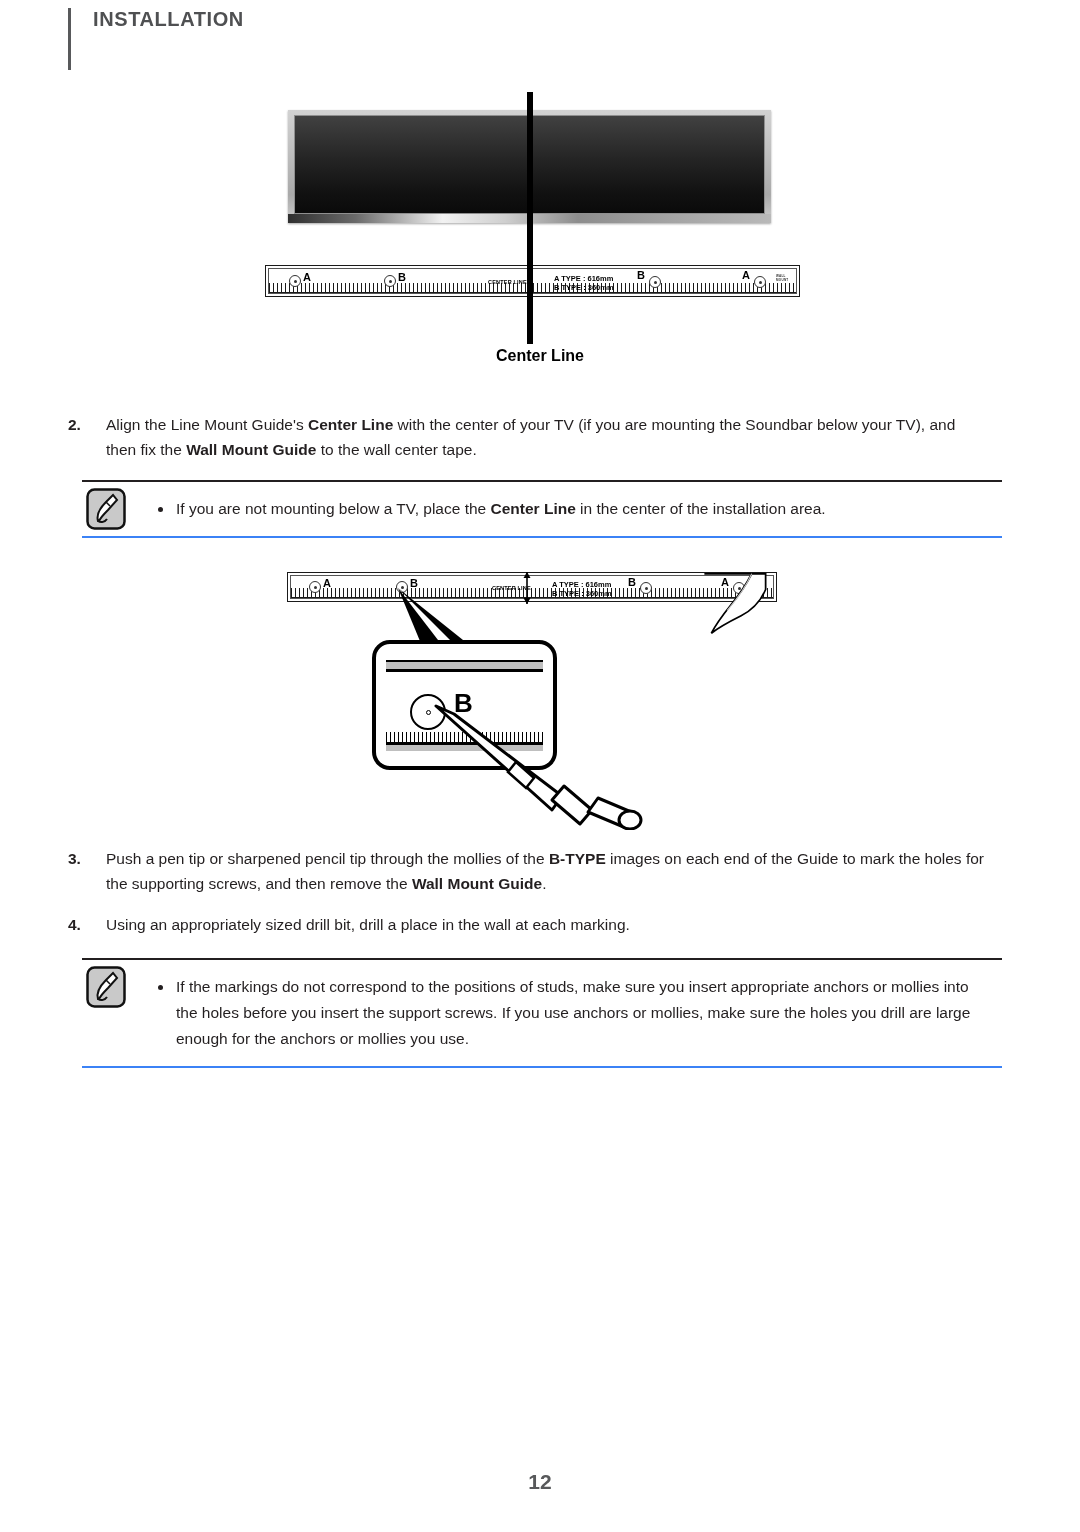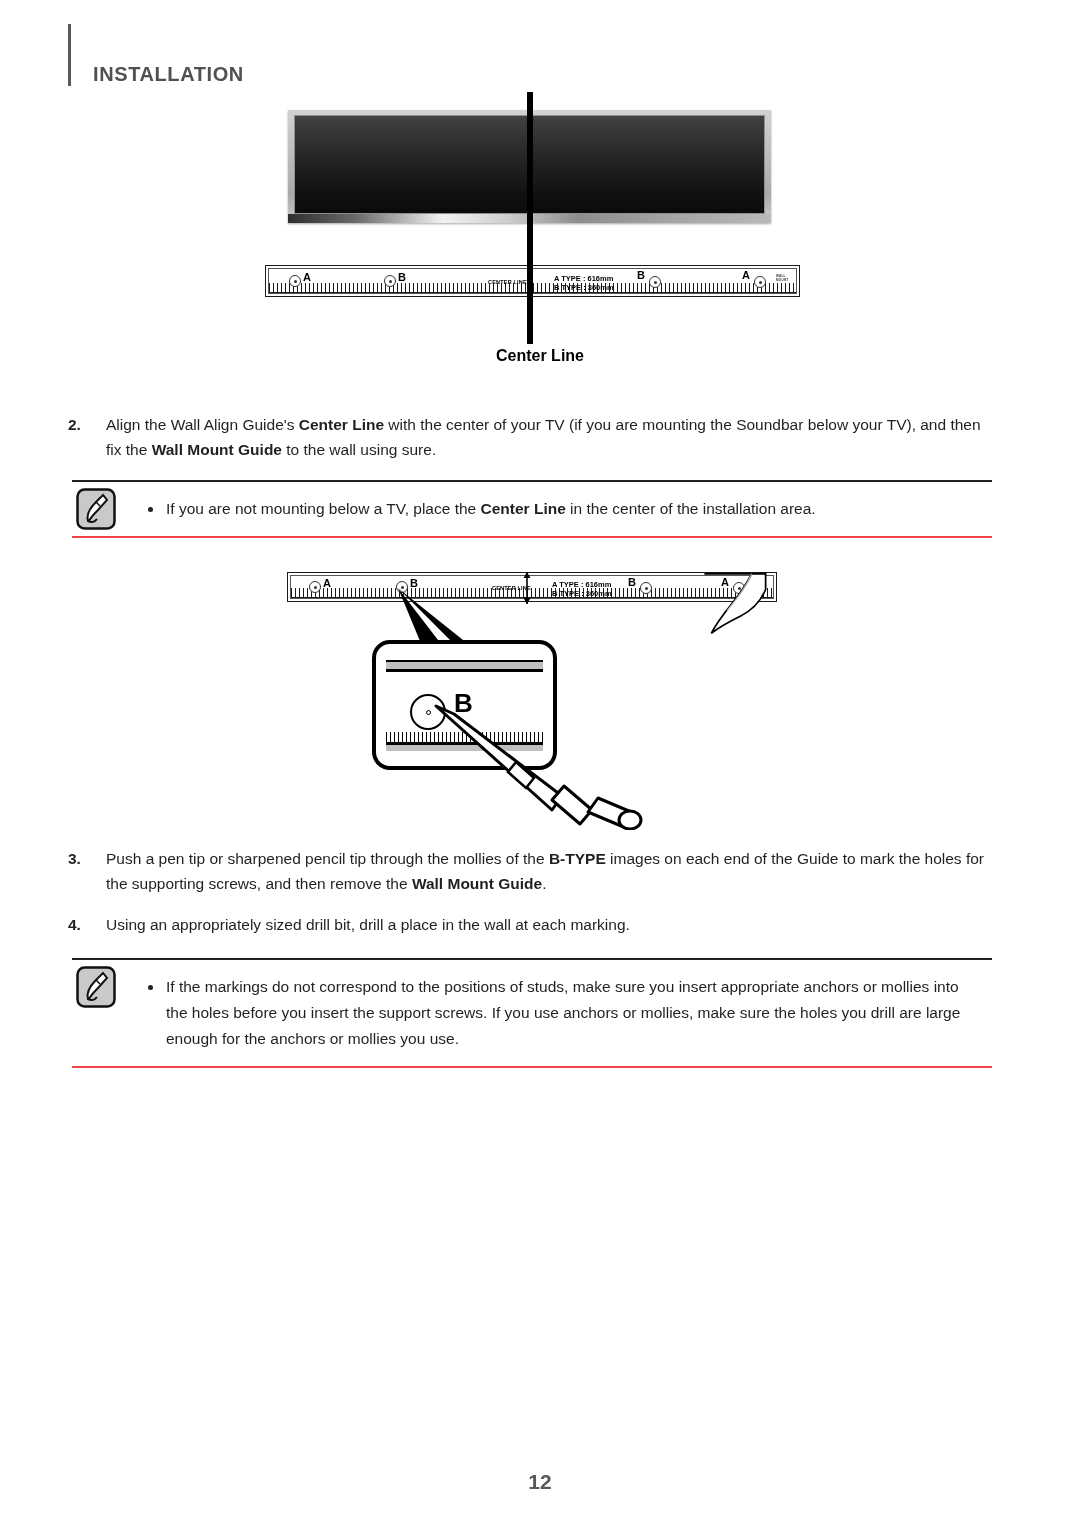--- a/index.html
+++ b/index.html
@@ -16,21 +16,21 @@
     overflow: hidden;
   }
 
   
   .header {
     position: absolute;
     left: 68px;
     top: 8px;
     height: 78px;
     display: flex;
-    align-items: flex-end;
+    align-items: flex-start;
   }
   .header-rule {
     width: 3px;
     height: 62px;
     background: #58595b;
     margin-right: 22px;
   }
   .header-title {
     font-size: 20px;
     font-weight: bold;
@@ -190,24 +190,24 @@
     width: 38px;
     flex: 0 0 38px;
     font-weight: bold;
   }
   .step-body { flex: 1; }
   .step b { font-weight: bold; }
 
   
   .note {
     position: absolute;
-    left: 72px;
+    left: 82px;
     width: 920px;
     border-top: 2px solid #231f20;
-    border-bottom: 2px solid #ef4444;
+    border-bottom: 2px solid #3b82f6;
     box-sizing: border-box;
   }
   .note-icon {
     position: absolute;
     left: 4px;
     top: 6px;
     width: 40px;
     height: 42px;
   }
   .note-list {
@@ -400,21 +400,21 @@
     <div class="cl-seg" style="top:186px; height:24px;"></div>
     <div class="cl-seg" style="top:216px; height:6px;"></div>
     <div class="cl-seg" style="top:230px; height:22px;"></div>
   </div>
 
   <div class="caption" style="top:255px;">Center Line</div>
 </div>
 
 <div class="step" style="left:68px; top:412px; width:920px;">
   <div class="step-num">2.</div>
-  <div class="step-body"><span>Align the Wall Align Guide's </span><b>Center Line</b><span> with the center of your TV (if you are mounting the Soundbar below your TV), and then fix the </span><b>Wall Mount Guide</b><span> to the wall using sure.</span></div>
+  <div class="step-body"><span>Align the Line Mount Guide's </span><b>Center Line</b><span> with the center of your TV (if you are mounting the Soundbar below your TV), and then fix the </span><b>Wall Mount Guide</b><span> to the wall center tape.</span></div>
 </div>
 
 <div class="note" style="top:480px;">
   <div class="note-icon">
     <svg viewBox="0 0 40 42" width="40" height="42">
       <rect x="1.5" y="1.5" width="37" height="39" rx="7" ry="7" fill="#c9c9c9" stroke="#111" stroke-width="2.5"></rect>
       <path d="M12 33 C10 26, 14 20, 20 14 L27 7 L31 12 L22 22 C18 26, 15 29, 13 33 Z" fill="#ffffff" stroke="#111" stroke-width="2"></path>
       <path d="M20 14 L24 18" stroke="#111" stroke-width="1.6" fill="none"></path>
       <path d="M12 33 C15 35, 19 34, 21 31" stroke="#111" stroke-width="2" fill="none"></path>
     </svg>

